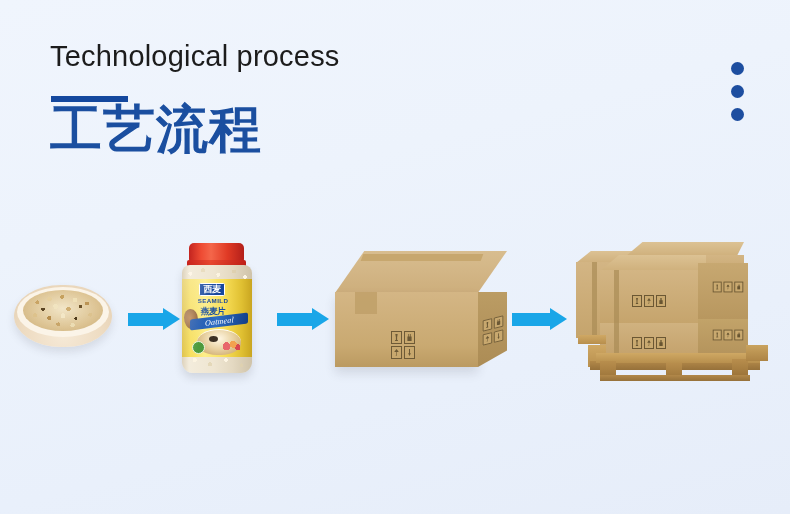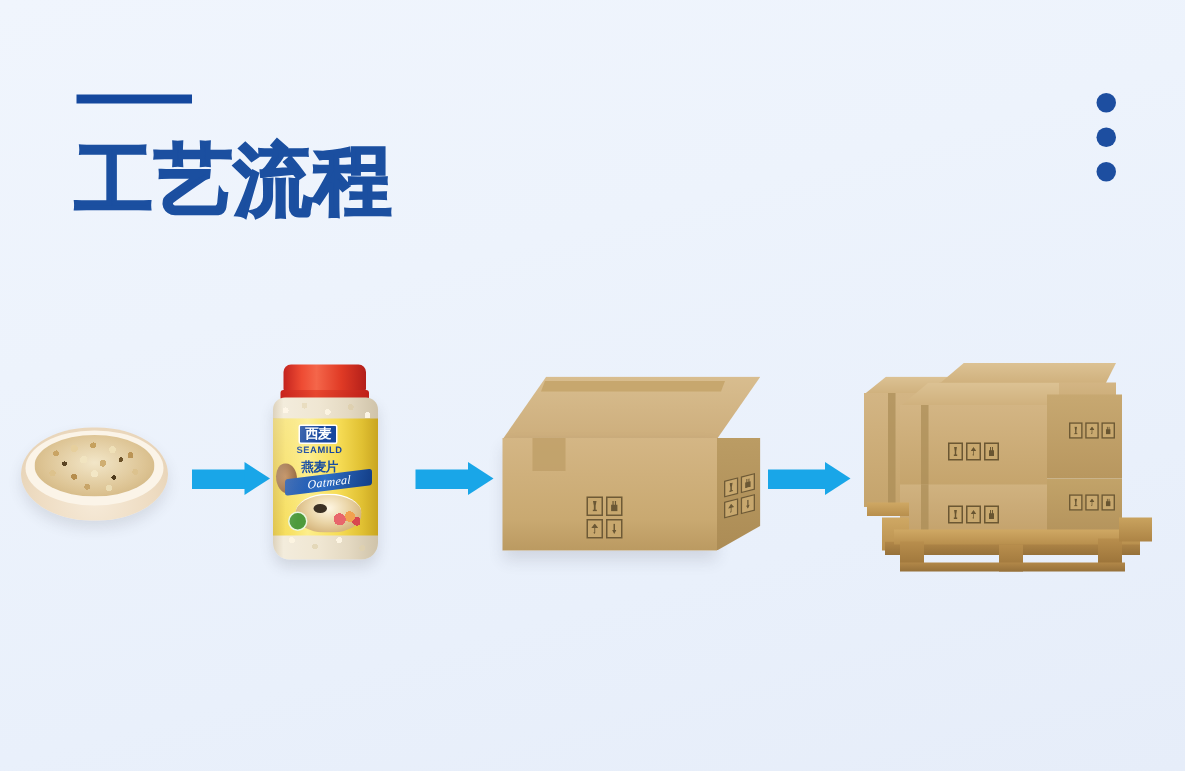--- a/index.html
+++ b/index.html
@@ -15,22 +15,22 @@
   #header{ position:absolute; left:50px; top:40px; }
   #eng-title{
     font-size:29px; font-weight:300; color:#1c1c1c;
     letter-spacing:.2px; line-height:1.15; white-space:nowrap;
   }
   #rule{
     width:77px; height:6px; background:#14489e;
     margin-top:23px; margin-left:1px;
   }
   #cn-title{
-    margin-top:26px; font-size:52px; line-height:1;
-    font-weight:700; color:#1b4fa0;
+    margin-top:1px; font-size:52px; line-height:1;
+    font-weight:400; color:#1b4fa0;
     letter-spacing:1px; white-space:nowrap;
     -webkit-text-stroke:1.6px #1b4fa0;
   }
 
   
   #dots{ position:absolute; right:46px; top:62px;
          display:flex; flex-direction:column; gap:10px; }
   #dots span{ width:13px; height:13px; border-radius:50%;
               background:#1d4ea0; display:block; }
 
@@ -248,20 +248,21 @@
   .pmark .mk.b i{ clip-path:polygon(4% 44%,50% 0,96% 44%,56% 44%,56% 88%,44% 100%,32% 84%,44% 84%,44% 44%); }
 
   .slat{ position:absolute; background:linear-gradient(to bottom,#cfa864,#b88f4d); }
   .slat.dark{ background:linear-gradient(to bottom,#b28849,#96713a); }
   .pfoot{ position:absolute; background:linear-gradient(to bottom,#b88e4d,#9a7238); }
 </style>
 </head>
 <body>
 
 <div id="header">
+  <div id="eng-title">Technological process</div>
   <div id="rule"></div>
   <div id="cn-title">工艺流程</div>
 </div>
 
 <div id="dots">
   <span></span>
   <span></span>
   <span></span>
 </div>
 

